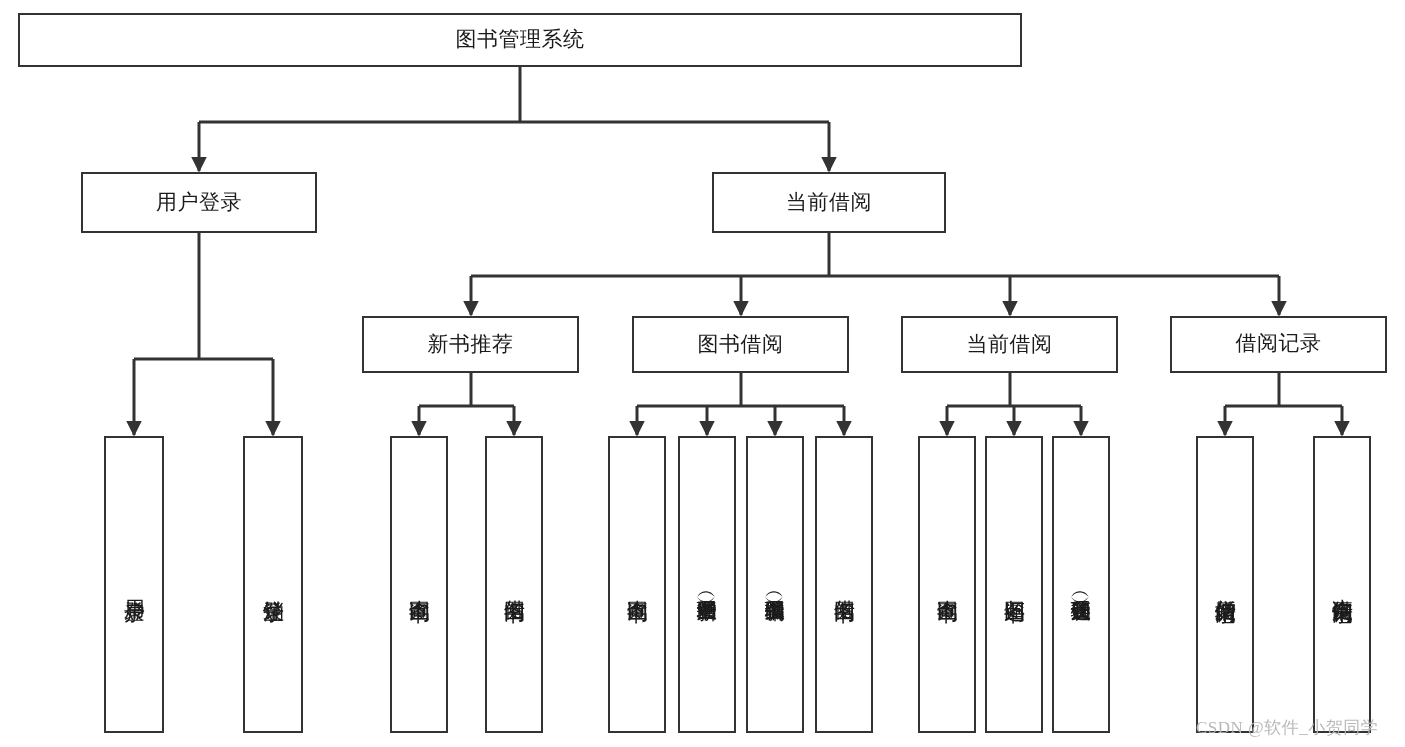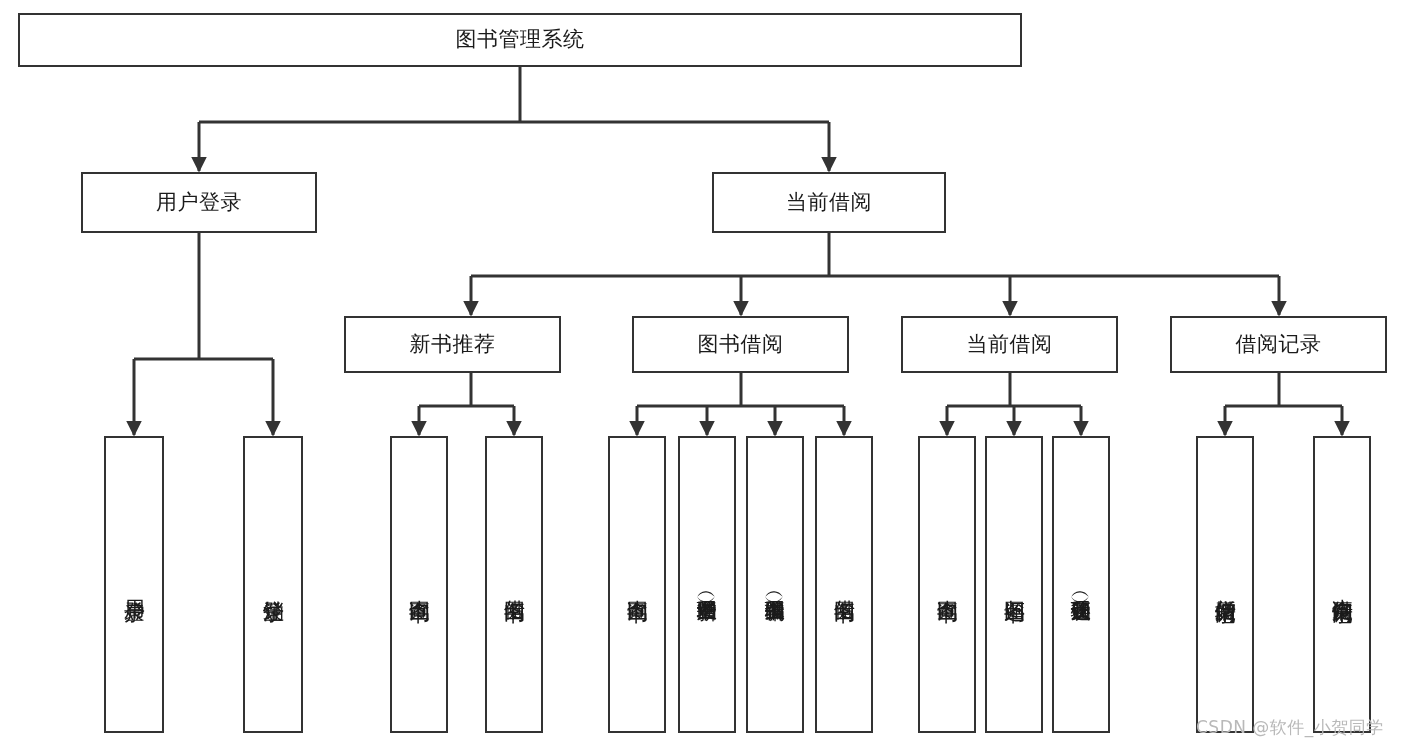--- a/index.html
+++ b/index.html
@@ -117,33 +117,33 @@
   </div>
 
   <div class="node h" style="left: 81px; top: 172px; width: 236px; height: 61px;">
     <span class="label">用户登录</span>
   </div>
 
   <div class="node h" style="left: 712px; top: 172px; width: 234px; height: 61px;">
     <span class="label">当前借阅</span>
   </div>
 
-  <div class="node h" style="left: 344px; top: 316px; width: 217px; height: 57px;">
+  <div class="node h" style="left: 362px; top: 316px; width: 217px; height: 57px;">
     <span class="label">新书推荐</span>
   </div>
 
   <div class="node h" style="left: 901px; top: 316px; width: 217px; height: 57px;">
     <span class="label">当前借阅</span>
   </div>
 
   <div class="node h" style="left: 632px; top: 316px; width: 217px; height: 57px;">
     <span class="label">图书借阅</span>
   </div>
 
-  <div class="node h" style="left: 1170px; top: 316px; width: 217px; height: 57px;">
+  <div class="node h" style="left: 1170px; top: 316px; width: 217px; height: 57px; font-family: Liberation Mono, monospace;">
     <span class="label">借阅记录</span>
   </div>
 
   <div class="node v" style="left: 104px; top: 436px; width: 60px; height: 297px;">
     <span class="label">用户登录</span>
   </div>
 
   <div class="node v" style="left: 243px; top: 436px; width: 60px; height: 297px;">
     <span class="label">注销登录</span>
   </div>
@@ -185,15 +185,15 @@
   </div>
 
   <div class="node v" style="left: 1196px; top: 436px; width: 58px; height: 297px;">
     <span class="label">新增借阅记录</span>
   </div>
 
   <div class="node v" style="left: 1313px; top: 436px; width: 58px; height: 297px;">
     <span class="label">查询借阅记录</span>
   </div>
 
-  <div class="watermark" style="left: 1196px; top: 716px;">CSDN @软件_小贺同学</div>
+  <div class="watermark" style="left: 1196px; top: 716px; font-family: Liberation Serif, serif;">CSDN @软件_小贺同学</div>
 
 </div>
 
 </body></html>

